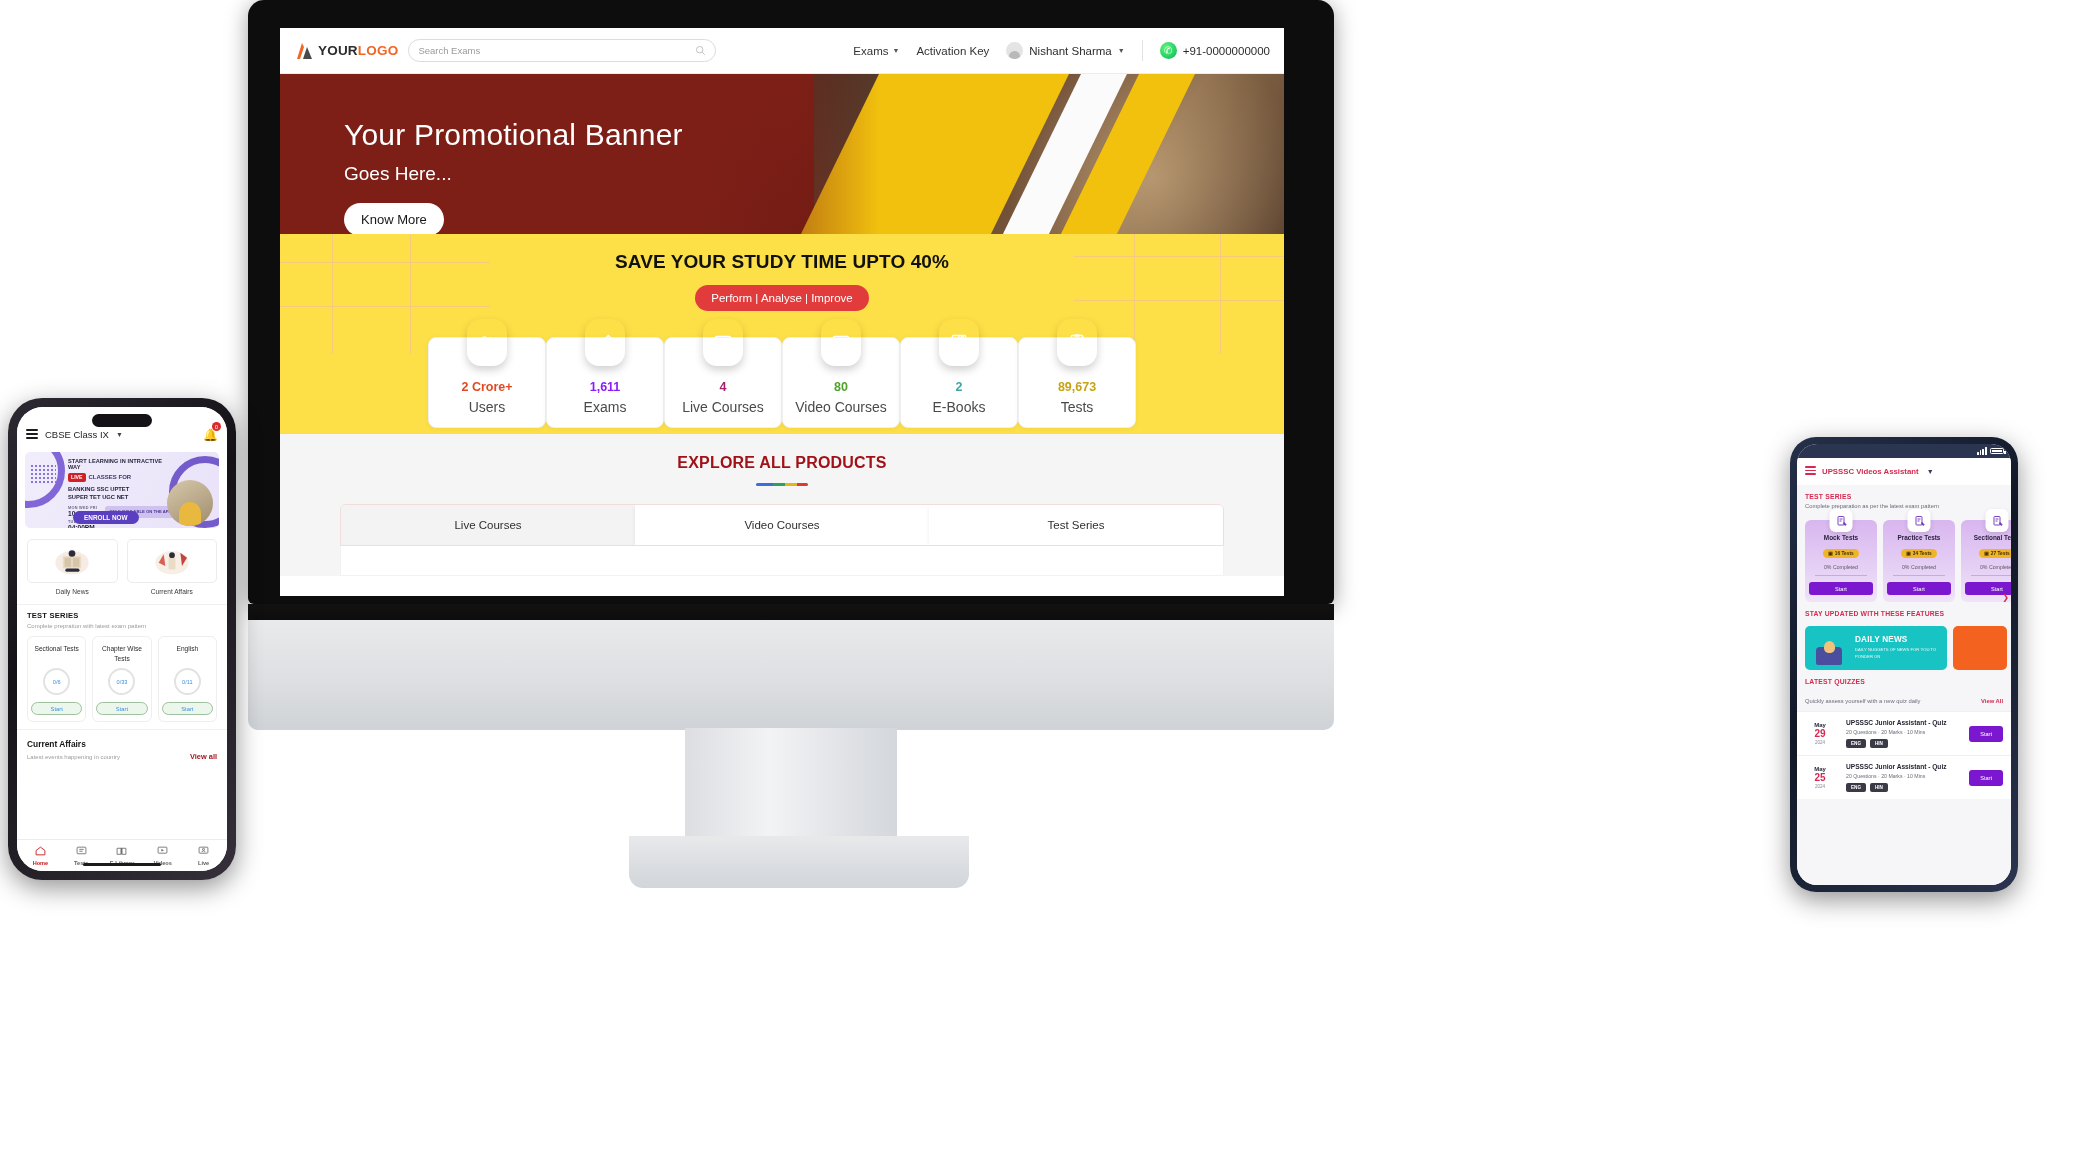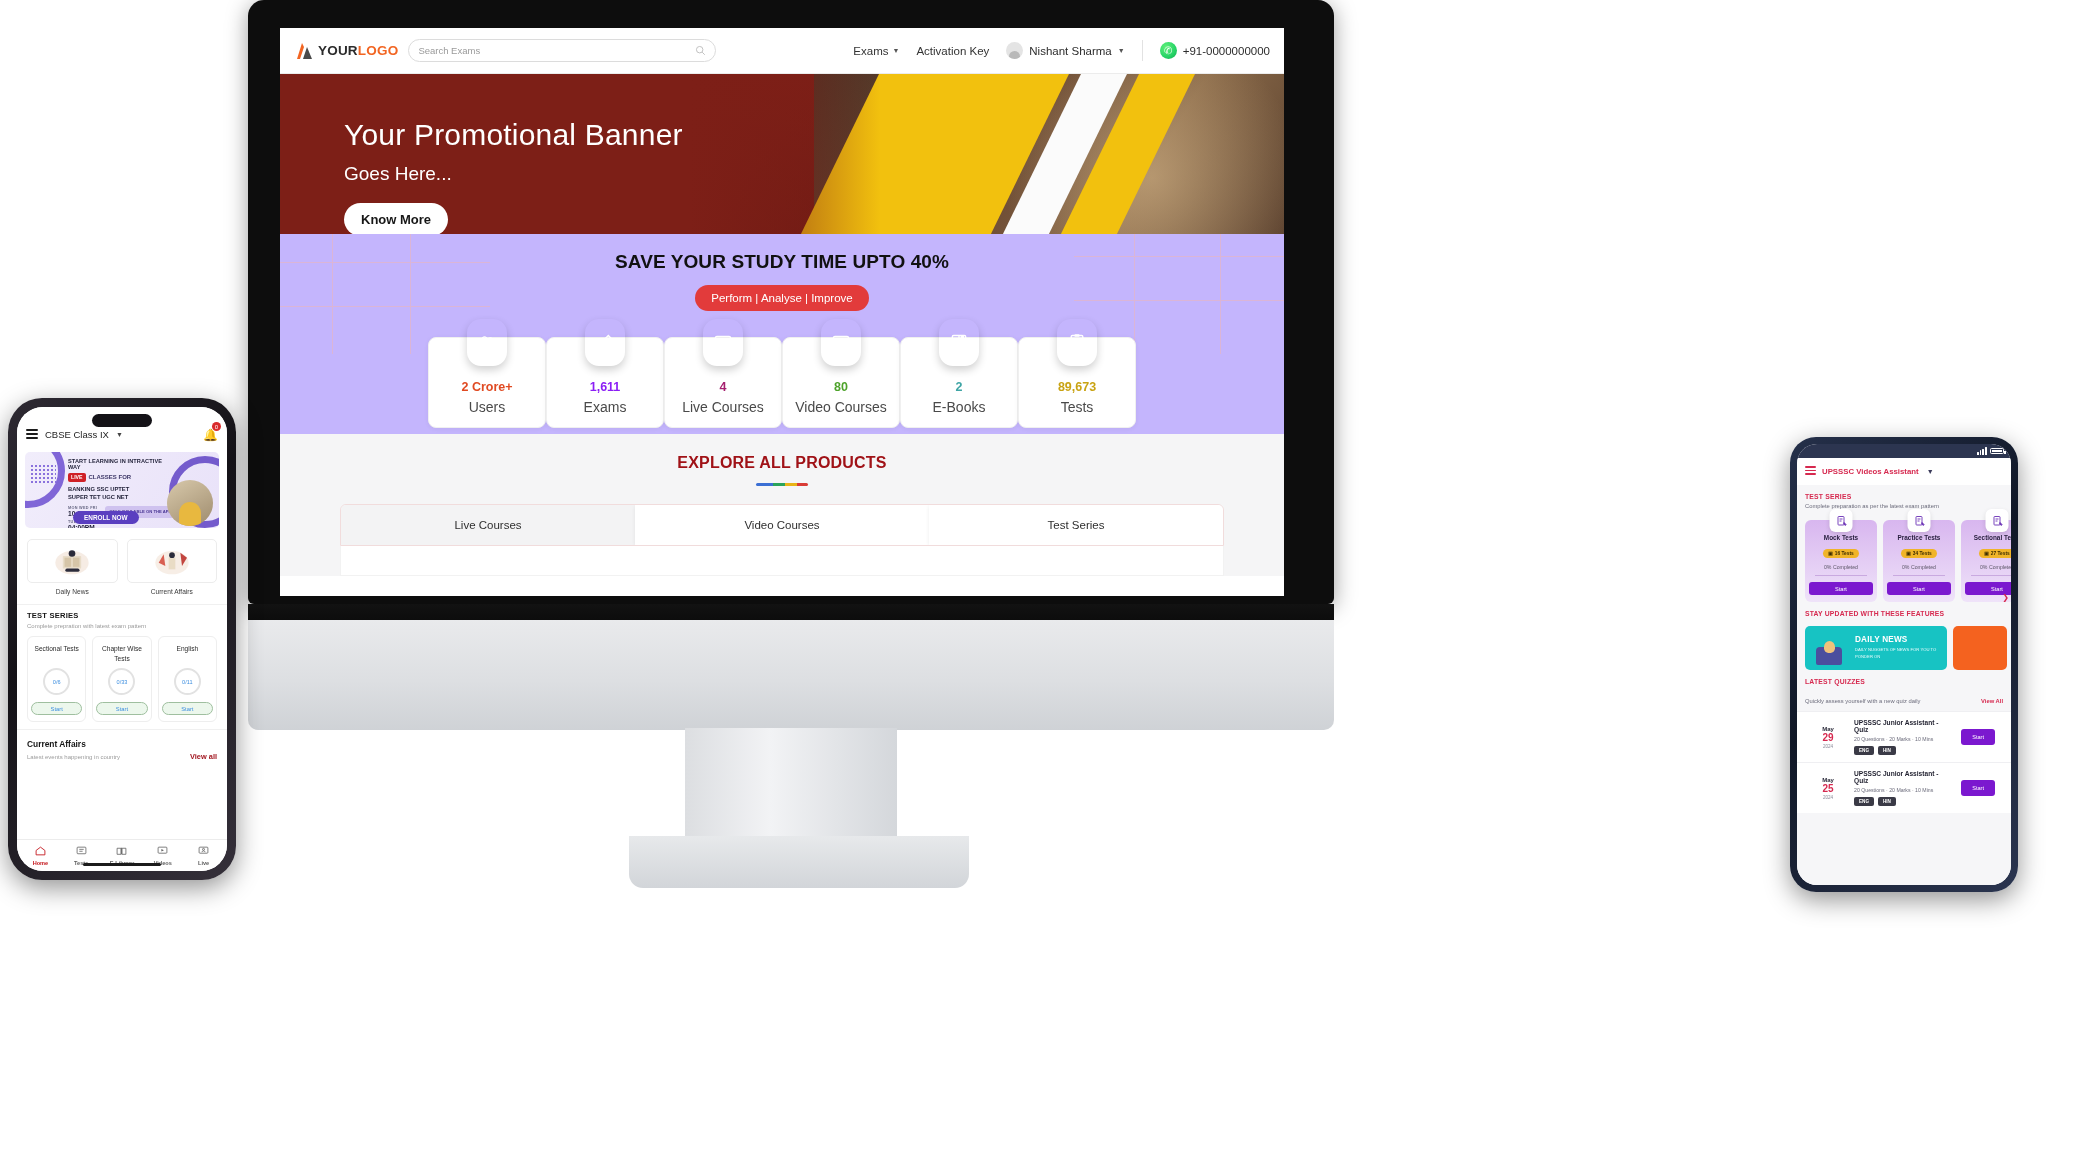--- a/index.html
+++ b/index.html
@@ -101,26 +101,26 @@
   }
   .promo-mask {
     position: absolute; left: 0; top: 0; width: 600px; height: 160px;
     background: linear-gradient(90deg,#7d1f17 68%, rgba(125,31,23,0) 100%);
   }
   .promo-inner { position: absolute; left: 64px; top: 44px; z-index: 3; }
   .promo-h1 { font-size: 30px; font-weight: 400; color: #fff; letter-spacing: .2px; }
   .promo-h2 { font-size: 19px; font-weight: 500; color: #fff; margin-top: 11px; }
   .promo-btn {
     margin-top: 18px; display: inline-block; background: #fff; color: #171717;
-    font-size: 13px; font-weight: 700; padding: 9px 17px; border-radius: 18px;
+    font-size: 13px; font-weight: 400; padding: 9px 17px; border-radius: 18px;
     border: none; cursor: pointer;
   }
 
   
-  .stats-band { position: relative; background: #c4b5fd; padding: 17px 0 6px; overflow: hidden; }
+  .stats-band { position: relative; background: #fde047; padding: 17px 0 6px; overflow: hidden; }
   .grid-dec { position: absolute; top: 0; width: 210px; height: 120px; opacity: .5; }
   .grid-dec.left { left: 0; }
   .grid-dec.right { right: 0; }
   .gl { position: absolute; background: #f3b5b0; }
   .gl.h { height: 1px; width: 100%; }
   .gl.v { width: 1px; height: 100%; }
   .stats-title { text-align: center; font-size: 19px; font-weight: 800; color: #111; letter-spacing: .1px; }
   .stats-pill-wrap { text-align: center; margin-top: 12px; }
   .stats-pill {
     display: inline-block; background: #e23b3b; color: #fff; font-size: 11.5px;
@@ -339,21 +339,21 @@
     content: ""; position: absolute; left: 19px; bottom: 17px; width: 11px; height: 12px;
     border-radius: 50% 50% 40% 40%; background: #f0c27b;
   }
   .rp-feat-txt { padding-left: 2px; }
   .rp-feat-t { font-size: 8.2px; font-weight: 800; color: #fff; letter-spacing: .2px; }
   .rp-feat-s { font-size: 4.2px; color: #e6fbfb; line-height: 1.6; margin-top: 3px; }
   .rp-lq-head { display: flex; align-items: flex-end; margin-top: 10px; }
   .rp-lq-v { margin-left: auto; font-size: 5.8px; font-weight: 700; color: #d6294f; cursor: pointer; }
   .rp-quiz {
     display: flex; align-items: center; gap: 11px; background: #fff;
-    padding: 7px 16px; border-top: 1px solid #efeff2;
+    padding: 7px 8px; border-top: 1px solid #efeff2;
   }
   .rp-q-date { width: 30px; text-align: center; }
   .rp-q-m { font-size: 6px; font-weight: 700; color: #2a2a3a; }
   .rp-q-d { font-size: 10px; font-weight: 800; color: #d6294f; line-height: 1.2; }
   .rp-q-y { font-size: 4.6px; color: #8b8b99; }
   .rp-q-mid { flex: 1; }
   .rp-q-t { font-size: 6.6px; font-weight: 700; color: #1f1f2e; }
   .rp-q-s { font-size: 5.2px; color: #6b6b7b; margin-top: 3px; }
   .rp-q-tags { display: flex; gap: 4px; margin-top: 4px; }
   .rp-q-tag { background: #3a3a46; color: #fff; font-size: 4.6px; font-weight: 700; padding: 2px 5px; border-radius: 2px; }

